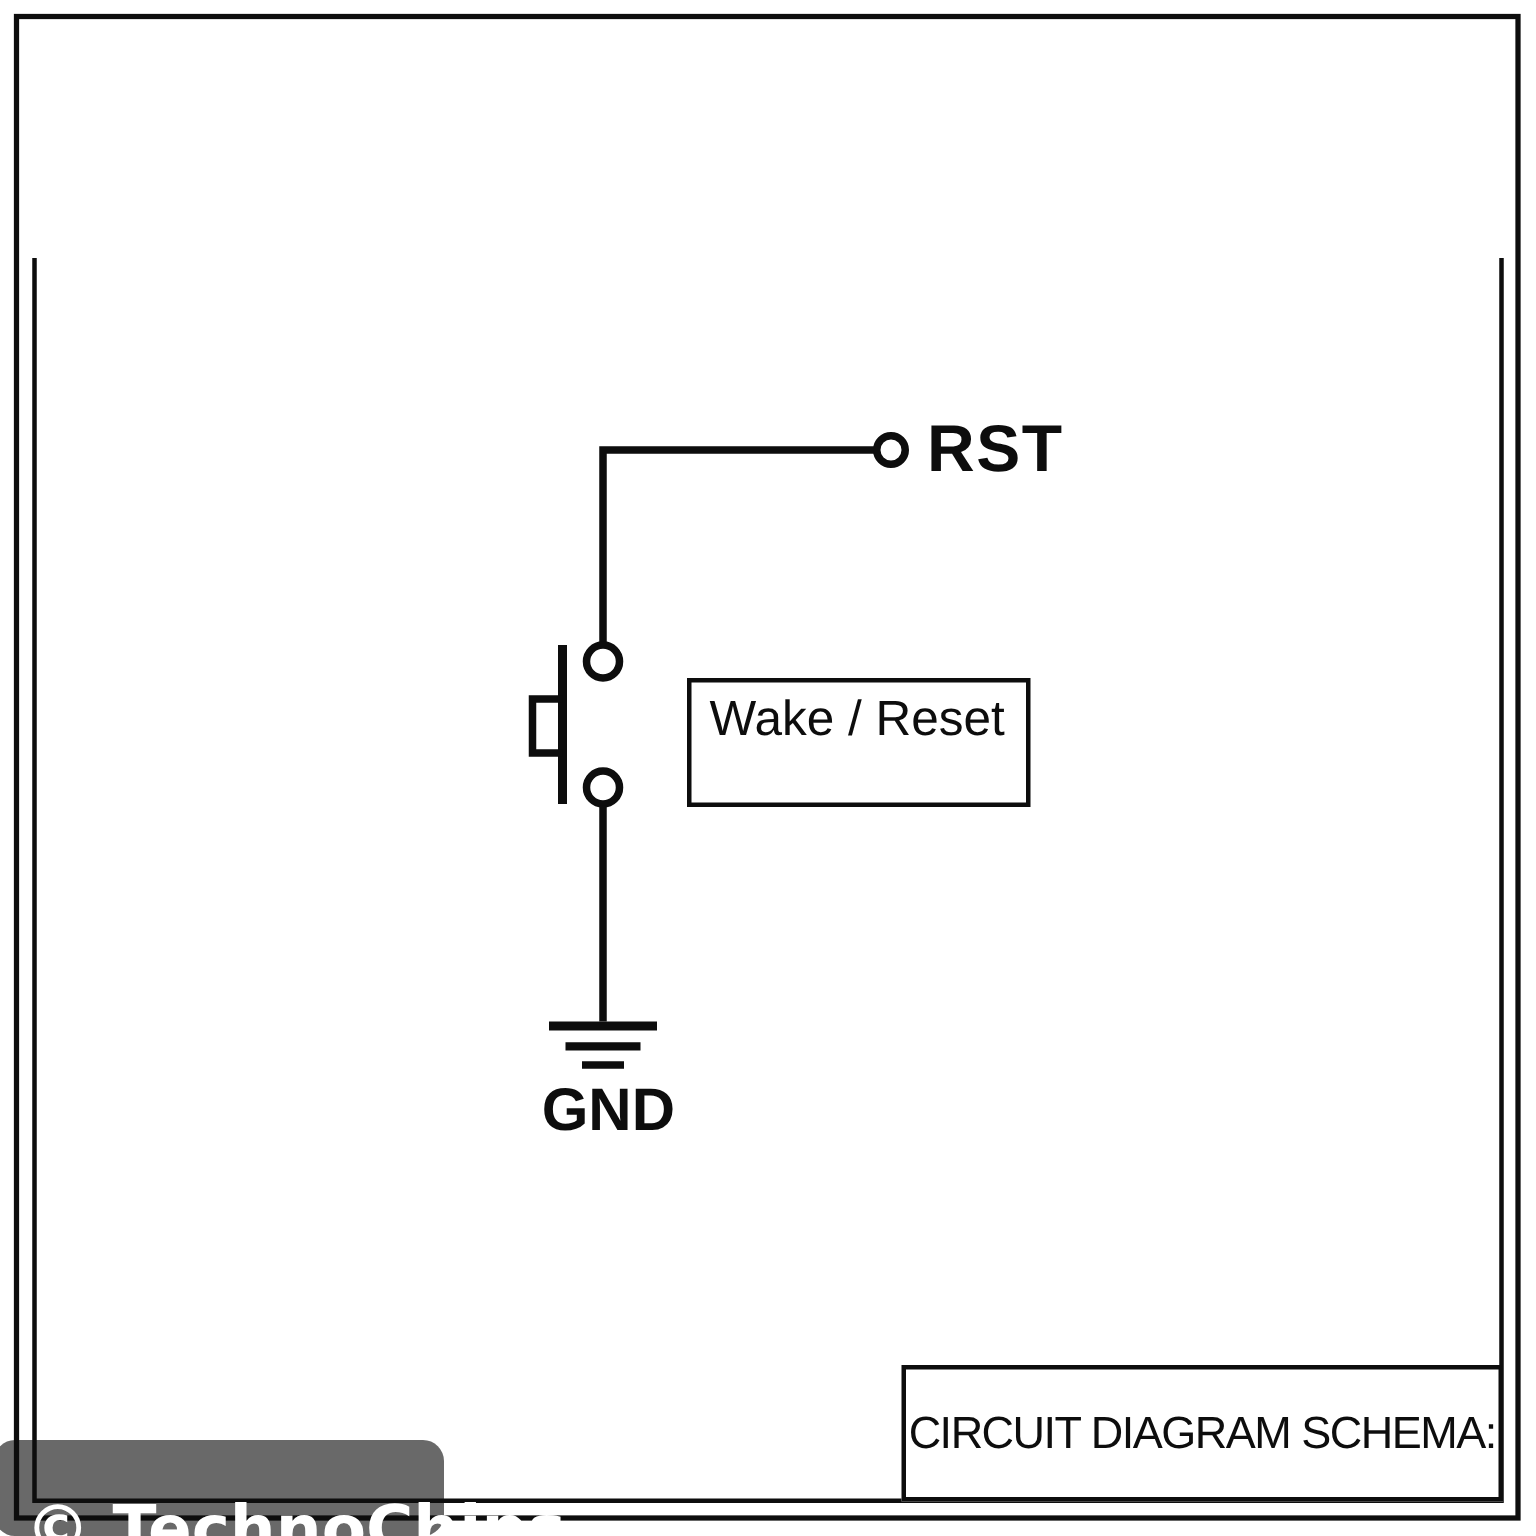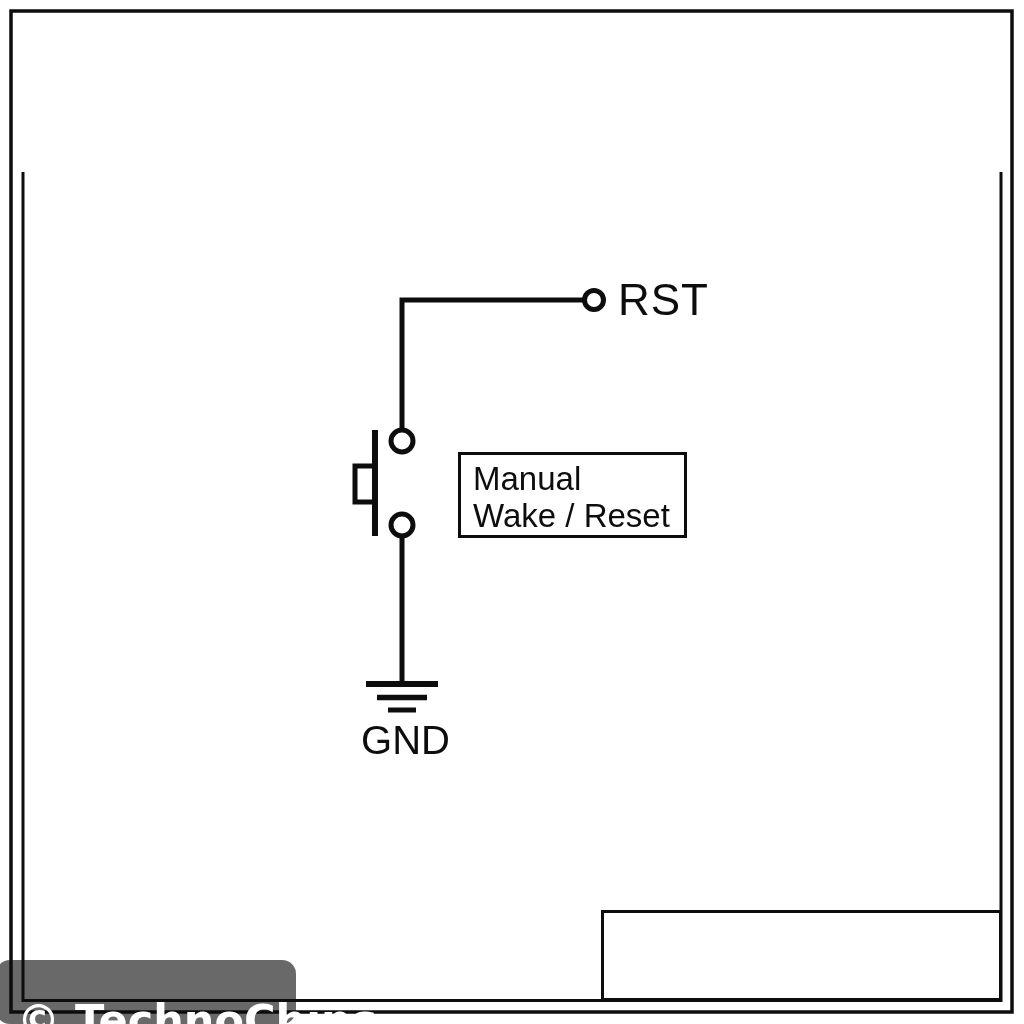--- a/index.html
+++ b/index.html
@@ -14,21 +14,21 @@
     width:1024px;height:1024px;
     background:var(--bg-color);
     overflow:hidden;
     font-family:"Liberation Sans",sans-serif;
     color:var(--line-color);
   }
   .schem-svg{position:absolute;left:0;top:0;z-index:2;}
   .schem-svg .ln{stroke:var(--line-color);fill:none;}
   .schem-svg .node{stroke:var(--line-color);fill:var(--bg-color);}
 
-  .label{position:absolute;z-index:3;white-space:nowrap;}
+  .label{position:absolute;z-index:3;white-space:nowrap;font-weight:bold;}
   .rst-label{
     left:618px;top:277px;
     font-size:44px;line-height:46px;letter-spacing:1px;
   }
   .gnd-label{
     left:354px;top:719px;width:96px;text-align:right;
     font-size:40px;line-height:42px;
   }
   .component-box{
     position:absolute;z-index:3;
@@ -106,22 +106,22 @@
       <path class="ln" d="M377 697.5 H427" stroke-width="5.5"></path>
       <path class="ln" d="M388 710 H416" stroke-width="5"></path>
     </g>
   </svg>
 
   <div class="label rst-label">RST</div>
 
   <div class="label gnd-label">GND</div>
 
   <div class="component-box">
-    <div>Manual</div>
     <div>Wake / Reset</div>
   </div>
 
   <div class="title-block">
+    <div>CIRCUIT DIAGRAM SCHEMA:</div>
   </div>
 
   <div class="watermark-text">© TechnoChips</div>
 
 </div>
 
 </body></html>

